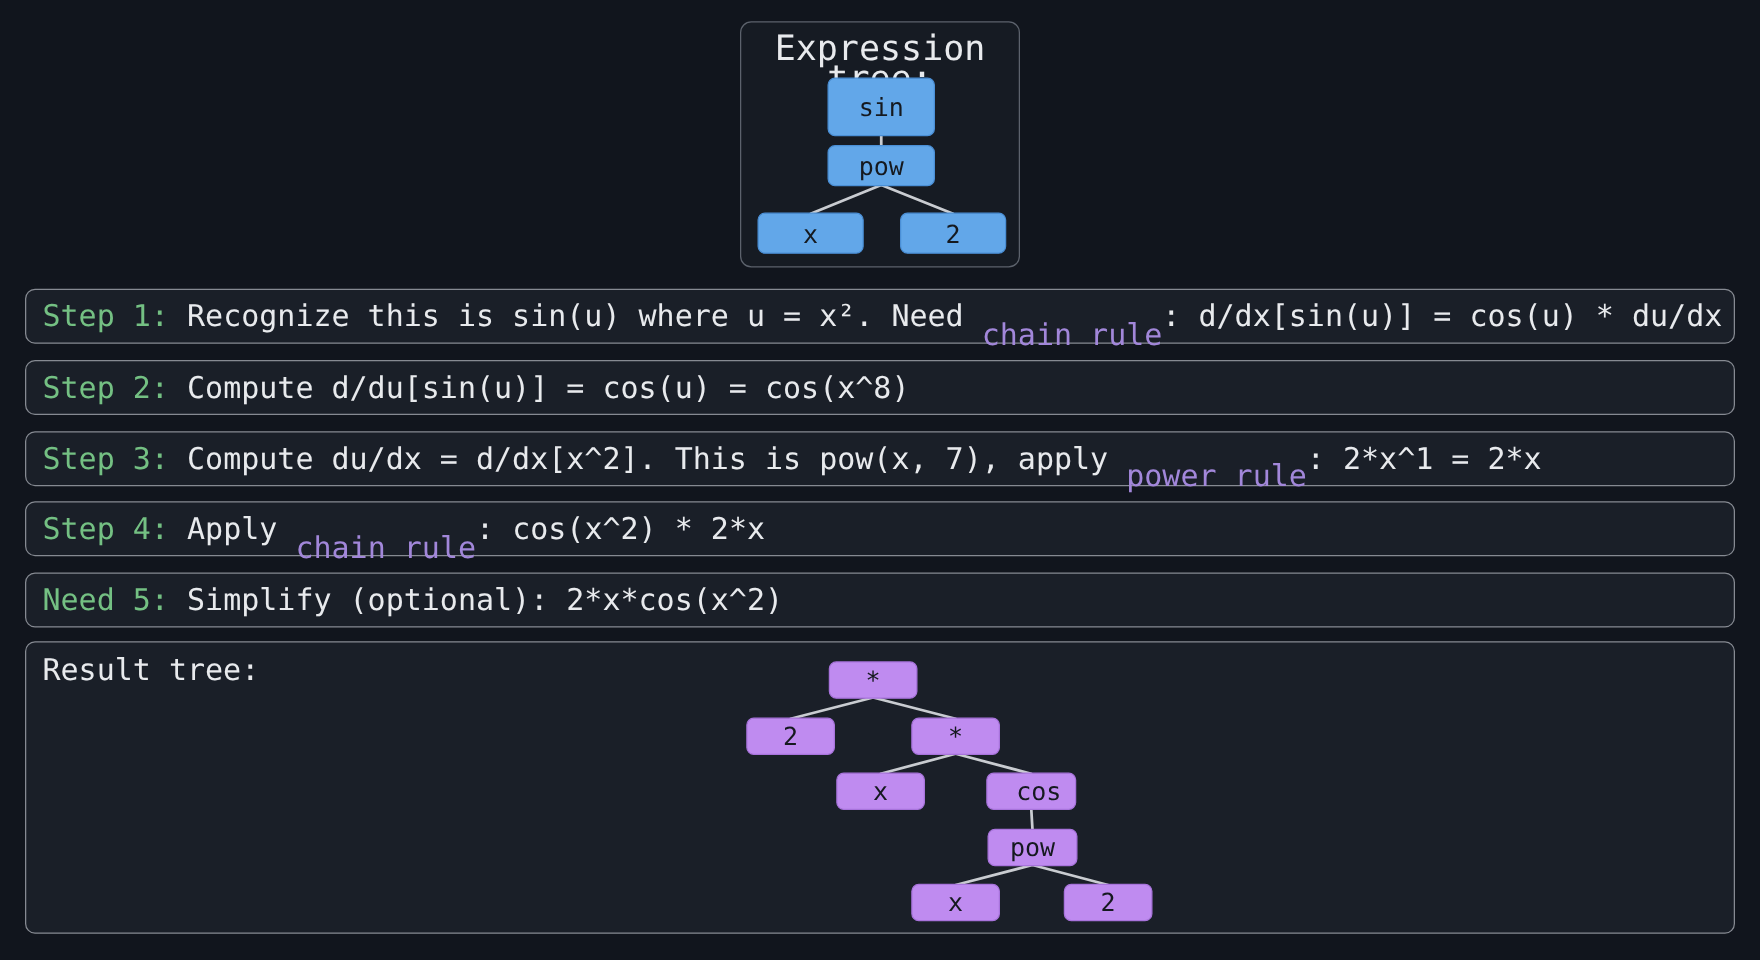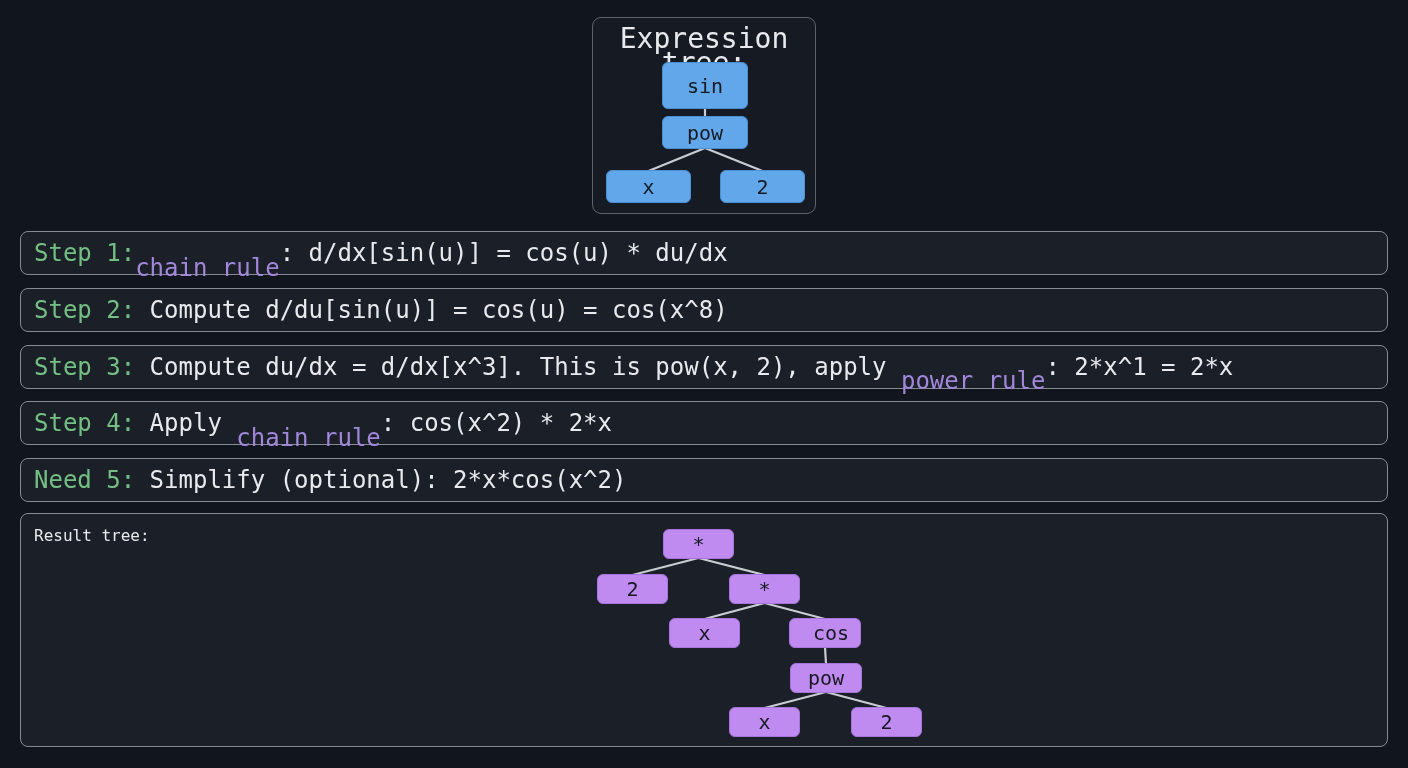--- a/index.html
+++ b/index.html
@@ -67,21 +67,21 @@
   
   .result-panel {
     position: absolute; left: 20px; top: 513px;
     width: 1368px; height: 234px;
     background: var(--panel-fill);
     border: 1.5px solid var(--panel-border);
     border-radius: 8px;
   }
   .result-title {
     position: absolute; left: 13px; top: 10px;
-    font-size: 16px; line-height: 24px;
+    font-size: 24px; line-height: 24px;
     color: var(--text-primary);
   }
 </style>
 </head>
 <body>
 
 <div class="stage">
 
   <section class="expr-panel">
     <div class="expr-title">Expression tree:</div>
@@ -92,23 +92,23 @@
           <line x1="112" y1="130" x2="169.5" y2="153" class="edge"></line>
         </svg>
         <div class="tree-node node-blue" style="left: 69px; top: 44px; width: 86px; height: 47px;">sin</div>
         <div class="tree-node node-blue" style="left: 69px; top: 98px; width: 86px; height: 33px;">pow</div>
         <div class="tree-node node-blue" style="left: 13px; top: 152px; width: 85px; height: 33px;">x</div>
         <div class="tree-node node-blue" style="left: 127px; top: 152px; width: 85px; height: 33px;">2</div>
       </div>
   </section>
 
   <div class="steps" id="steps">
-      <div class="step-row"><span class="seg-green">Step 1:</span><span class="seg-purple">chain rule</span><span class="seg-plain">: d/dx[sin(u)] = cos(u) * du/dx</span></div>
+      <div class="step-row"><span class="seg-green">Step 1:</span><span class="seg-plain"> Recognize this is sin(u) where u = x². Need </span><span class="seg-purple">chain rule</span><span class="seg-plain">: d/dx[sin(u)] = cos(u) * du/dx</span></div>
       <div class="step-row"><span class="seg-green">Step 2:</span><span class="seg-plain"> Compute d/du[sin(u)] = cos(u) = cos(x^8)</span></div>
-      <div class="step-row"><span class="seg-green">Step 3:</span><span class="seg-plain"> Compute du/dx = d/dx[x^3]. This is pow(x, 2), apply </span><span class="seg-purple">power rule</span><span class="seg-plain">: 2*x^1 = 2*x</span></div>
+      <div class="step-row"><span class="seg-green">Step 3:</span><span class="seg-plain"> Compute du/dx = d/dx[x^2]. This is pow(x, 7), apply </span><span class="seg-purple">power rule</span><span class="seg-plain">: 2*x^1 = 2*x</span></div>
       <div class="step-row"><span class="seg-green">Step 4:</span><span class="seg-plain"> Apply </span><span class="seg-purple">chain rule</span><span class="seg-plain">: cos(x^2) * 2*x</span></div>
       <div class="step-row"><span class="seg-green">Need 5:</span><span class="seg-plain"> Simplify (optional): 2*x*cos(x^2)</span></div>
     </div>
 
   <section class="result-panel">
     <div class="result-title">Result tree:</div>
     <div class="tree-canvas" id="result-tree">
         <svg width="1366" height="232">
           <line x1="677.5" y1="44" x2="611.5" y2="61" class="edge"></line>
           <line x1="677.5" y1="44" x2="743.5" y2="61" class="edge"></line>

